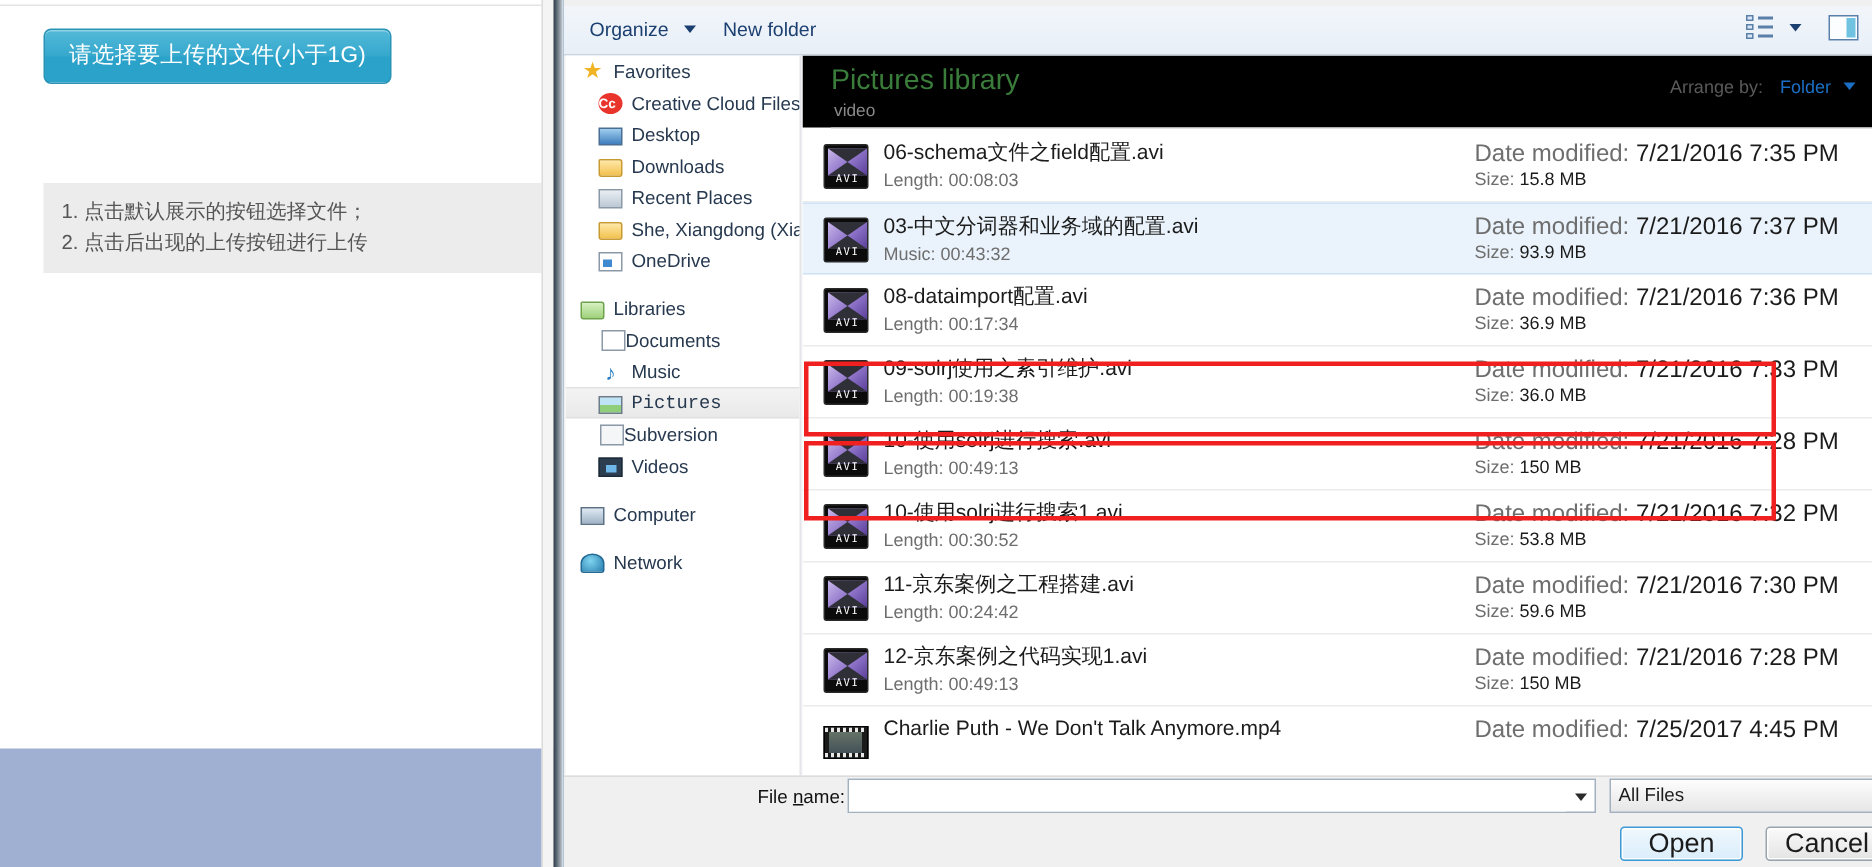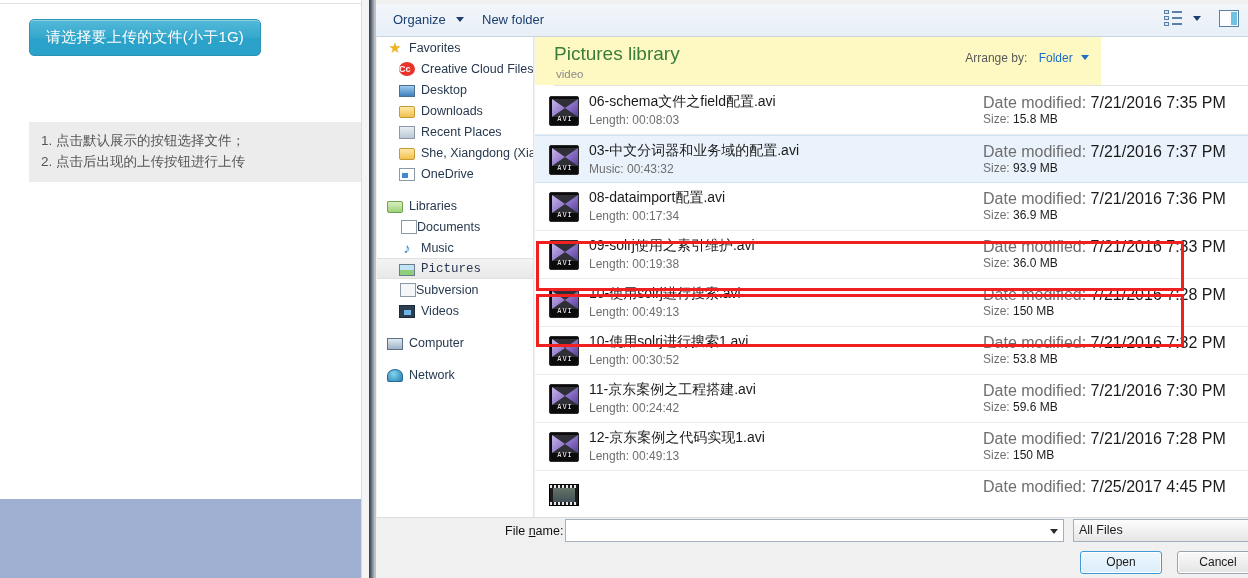--- a/index.html
+++ b/index.html
@@ -197,22 +197,22 @@
     background: radial-gradient(circle at 40% 35%, #7fd4f0, #2a7fb0);
     border-radius: 50% 50% 2px 2px; border: 1px solid #236a95;
   }
 
   
   .content {
     position: absolute; left: 159px; top: 37px; width: 714px; height: 480px;
     background: #ffffff; overflow: hidden;
   }
   .lib-header {
-    position: absolute; left: 0; top: 0; width: 566px; height: 48px;
-    background: #fef9c3;
+    position: absolute; left: 0; top: 0; width: 714px; height: 48px;
+    background: #000000;
   }
   .lib-title {
     position: absolute; left: 19px; top: 6px;
     font-size: 19px; color: #3a7d3a; font-weight: normal; white-space: nowrap;
   }
   .lib-sub {
     position: absolute; left: 21px; top: 31px;
     font-size: 11.5px; color: #8a8a8a;
   }
   .arrange {
@@ -323,21 +323,21 @@
   }
   .filter-combo {
     position: absolute; left: 697px; top: 1px; width: 176px; height: 23px;
     background: linear-gradient(to bottom, #fdfdfd, #e6e6e6);
     border: 1px solid #a3b1bf;
     font-size: 12.5px; color: #1b1b1b;
     padding: 3px 0 0 5px; white-space: nowrap; cursor: pointer;
   }
   .btn {
     position: absolute; top: 33px; height: 23px; width: 82px;
-    font-size: 12px; color: #1b1b1b; text-align: center; line-height: 21px;
+    font-size: 18px; color: #1b1b1b; text-align: center; line-height: 21px;
     border-radius: 3px; cursor: pointer;
   }
   .btn-open {
     left: 704px;
     background: linear-gradient(to bottom, #eef7fd, #dbeefb);
     border: 1px solid #3c9ad6;
     box-shadow: inset 0 0 0 1px #ffffff;
   }
   .btn-cancel {
     left: 801px;
@@ -559,20 +559,21 @@
               <div class="tri"></div>
               <div class="lbl">AVI</div>
             </div>
             <div class="fname">12-京东案例之代码实现1.avi</div>
             <div class="flen">Length: 00:49:13</div>
             <div class="fdate">Date modified: <b>7/21/2016 7:28 PM</b></div>
             <div class="fsize">Size: <b>150 MB</b></div>
           </div>
           <div class="frow">
             <div class="fmp4"></div>
+            <div class="fname">Charlie Puth - We Don't Talk Anymore.mp4</div>
             <div class="fdate">Date modified: <b>7/25/2017 4:45 PM</b></div>
           </div>
         </div>
     </div>
 
     <div class="bottombar">
       <div class="fn-label">
         <span>File </span><u>n</u><span>ame:</span>
       </div>
       <div class="fn-input">

